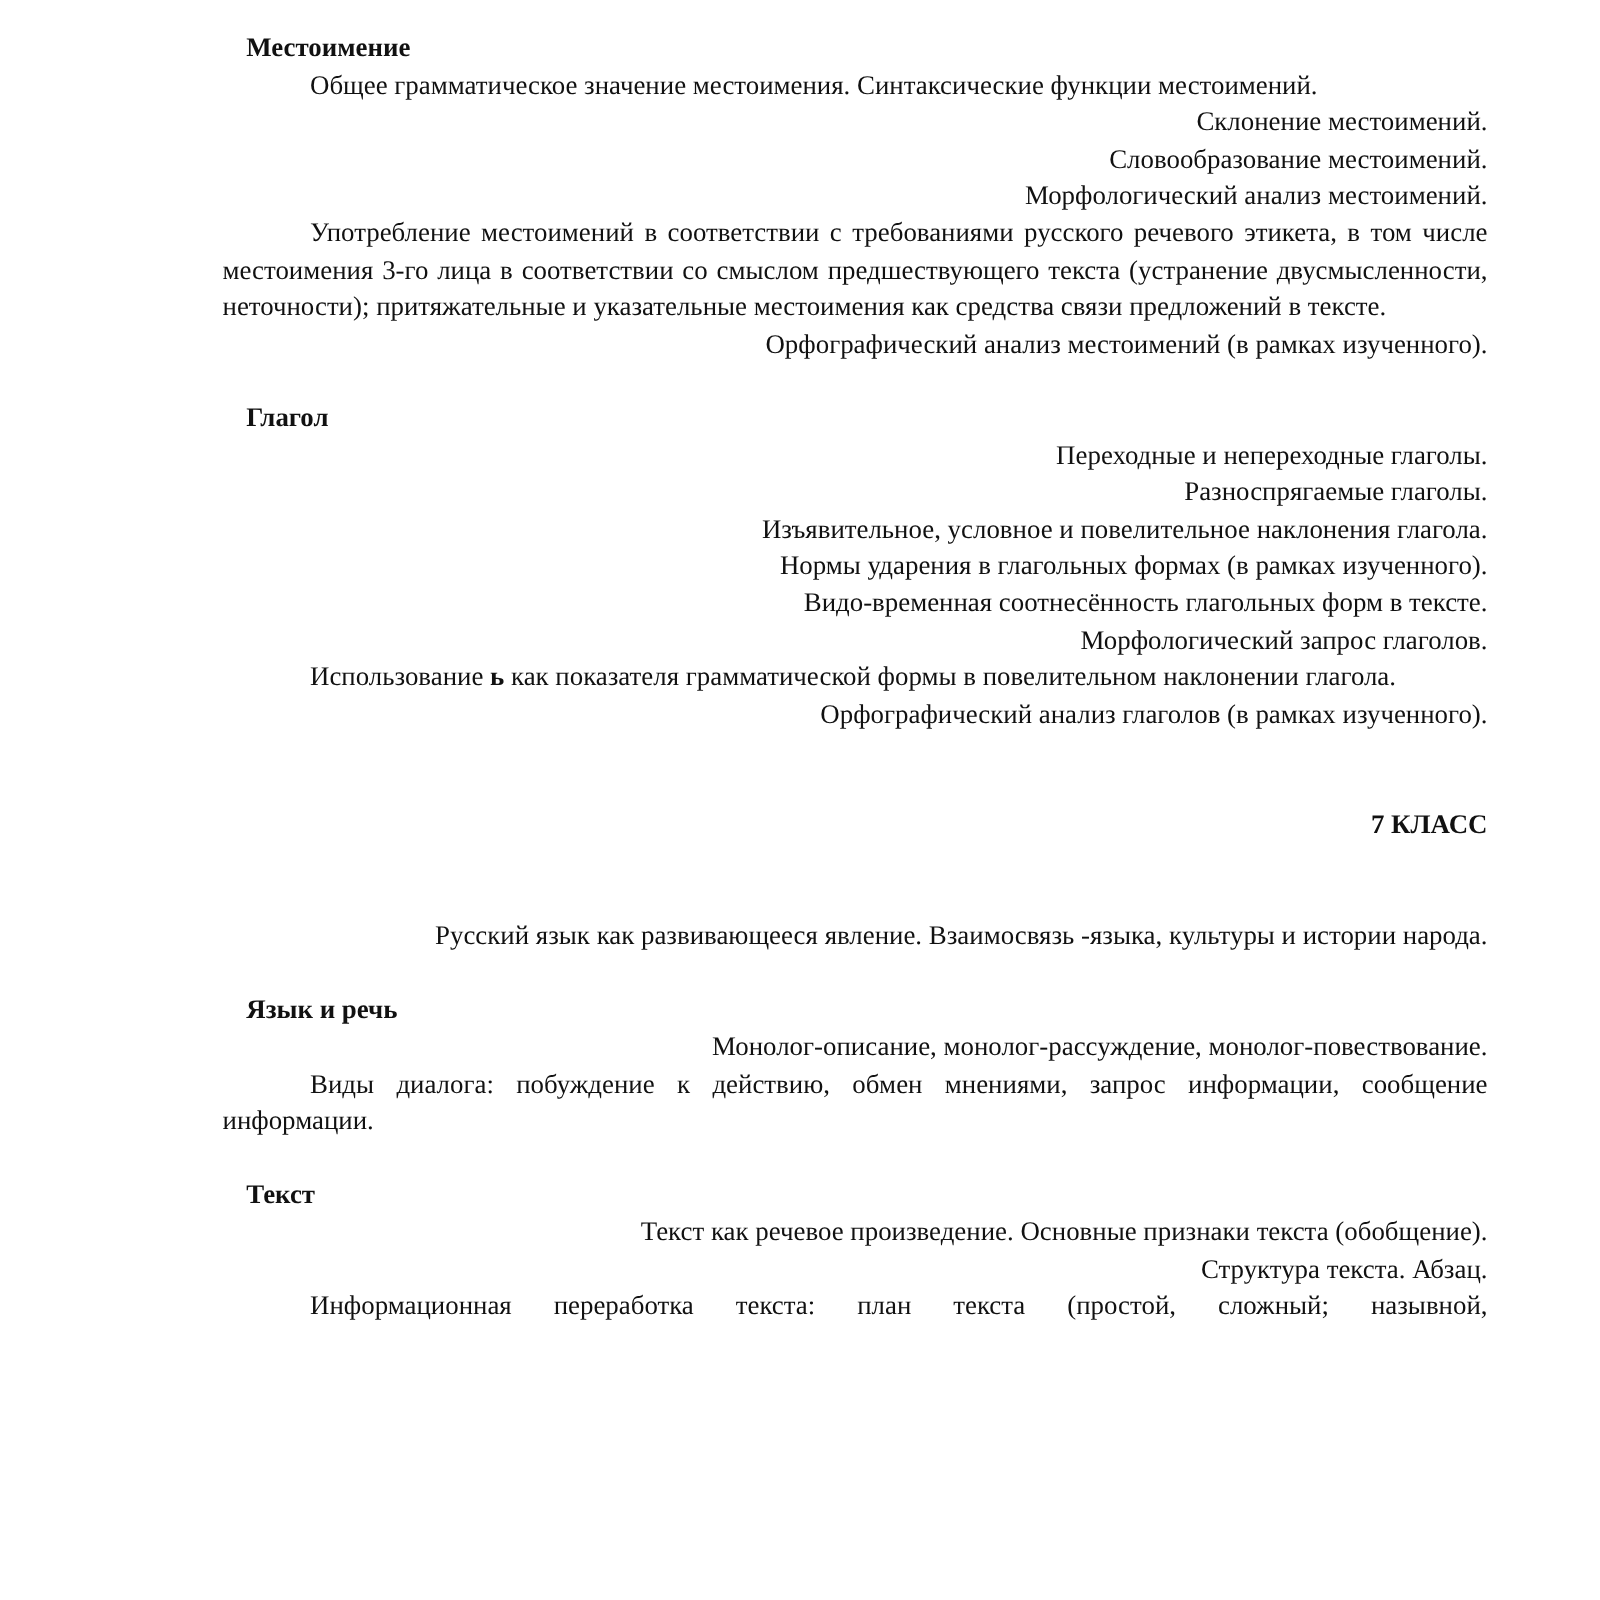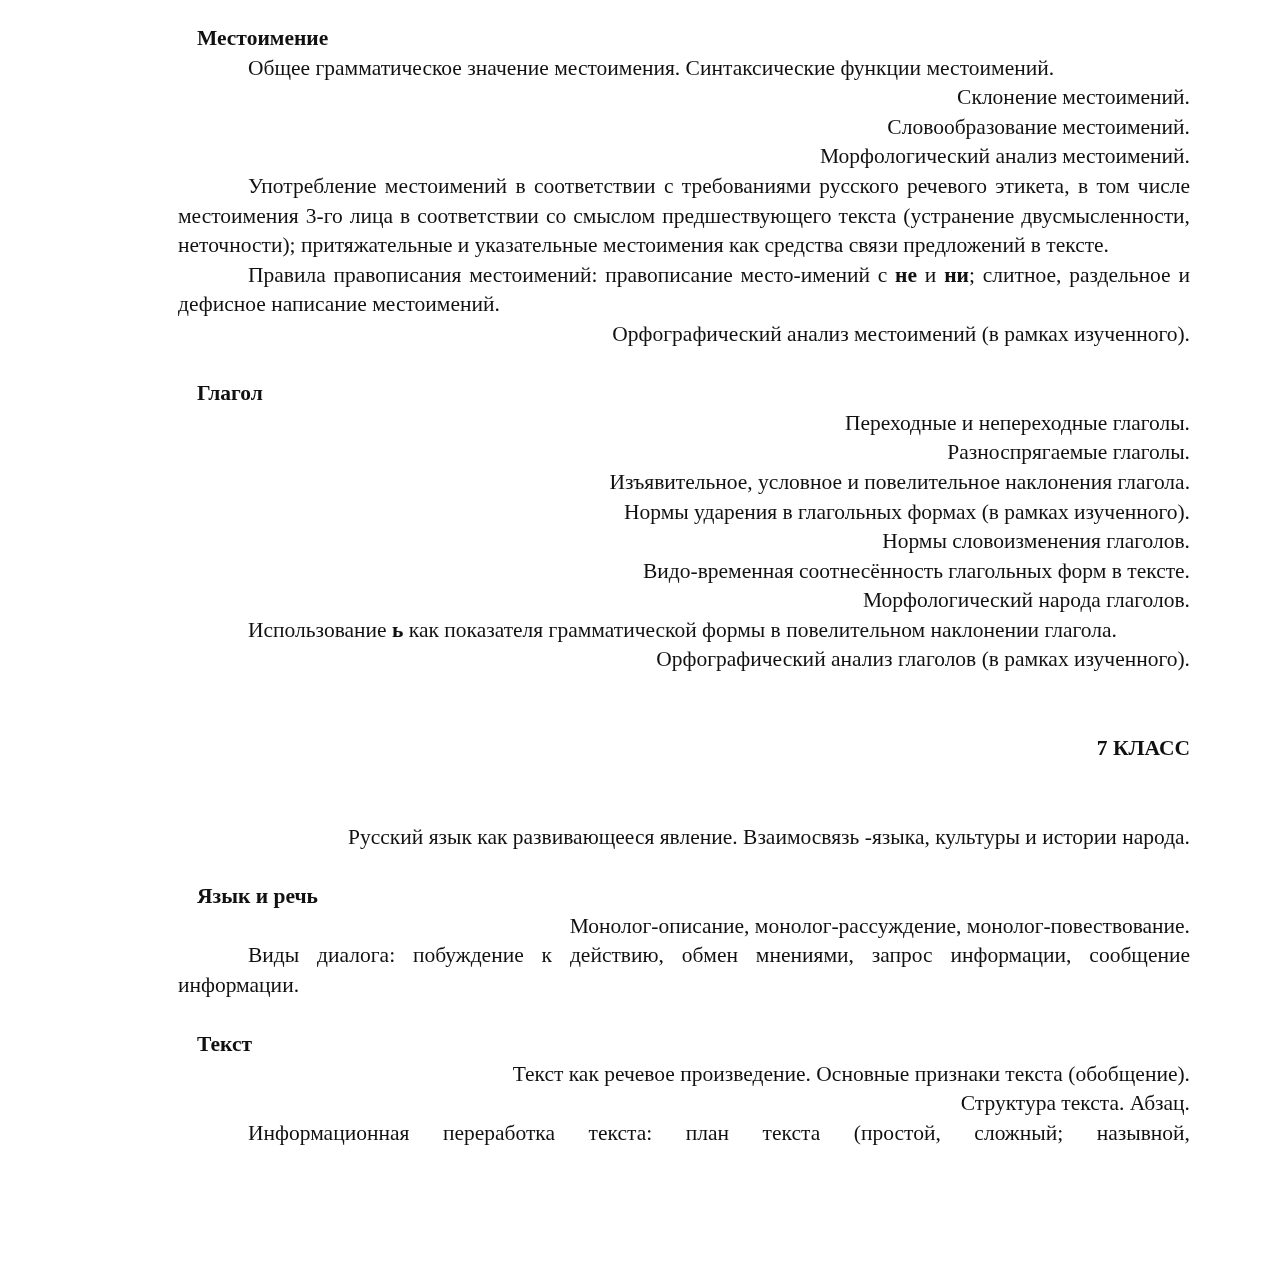--- a/index.html
+++ b/index.html
@@ -86,44 +86,42 @@
 
 
       <p class="para single">Склонение местоимений.</p>
 
       <p class="para single">Словообразование местоимений.</p>
 
       <p class="para single">Морфологический анализ местоимений.</p>
 
       <p class="para">Употребление местоимений в соответствии с требованиями русского речевого этикета, в том числе местоимения 3-го лица в соответствии со смыслом предшествующего текста (устранение двусмысленности, неточности); притяжательные и указательные местоимения как средства связи предложений в тексте.</p>
 
-      <p class="para"><span>Правила правописания местоимений: правописание место-имений с </span><b class="inline-bold">не</b><span> и </span><b class="inline-bold">ни</b><span>; слитное, раздельное и дефисное написание местоимений.</span></p>
 
       <p class="para single">Орфографический анализ местоимений (в рамках изученного).</p>
     </div>
 
     <div class="spacer"></div>
 
     <div>
       <p class="section-heading">Глагол</p>
 
       <p class="para single">Переходные и непереходные глаголы.</p>
 
       <p class="para single">Разноспрягаемые глаголы.</p>
 
 
       <p class="para single">Изъявительное, условное и повелительное наклонения глагола.</p>
 
       <p class="para single">Нормы ударения в глагольных формах (в рамках изученного).</p>
 
-      <p class="para single">Нормы словоизменения глаголов.</p>
 
       <p class="para single">Видо-временная соотнесённость глагольных форм в тексте.</p>
 
-      <p class="para single">Морфологический народа глаголов.</p>
+      <p class="para single">Морфологический запрос глаголов.</p>
 
       <p class="para"><span>Использование </span><b class="inline-bold">ь</b><span> как показателя грамматической формы в повелительном наклонении глагола.</span></p>
 
       <p class="para single">Орфографический анализ глаголов (в рамках изученного).</p>
     </div>
 
     <div class="spacer"></div>
     <div class="spacer"></div>
 
     <p class="class-heading">7 КЛАСС</p>

